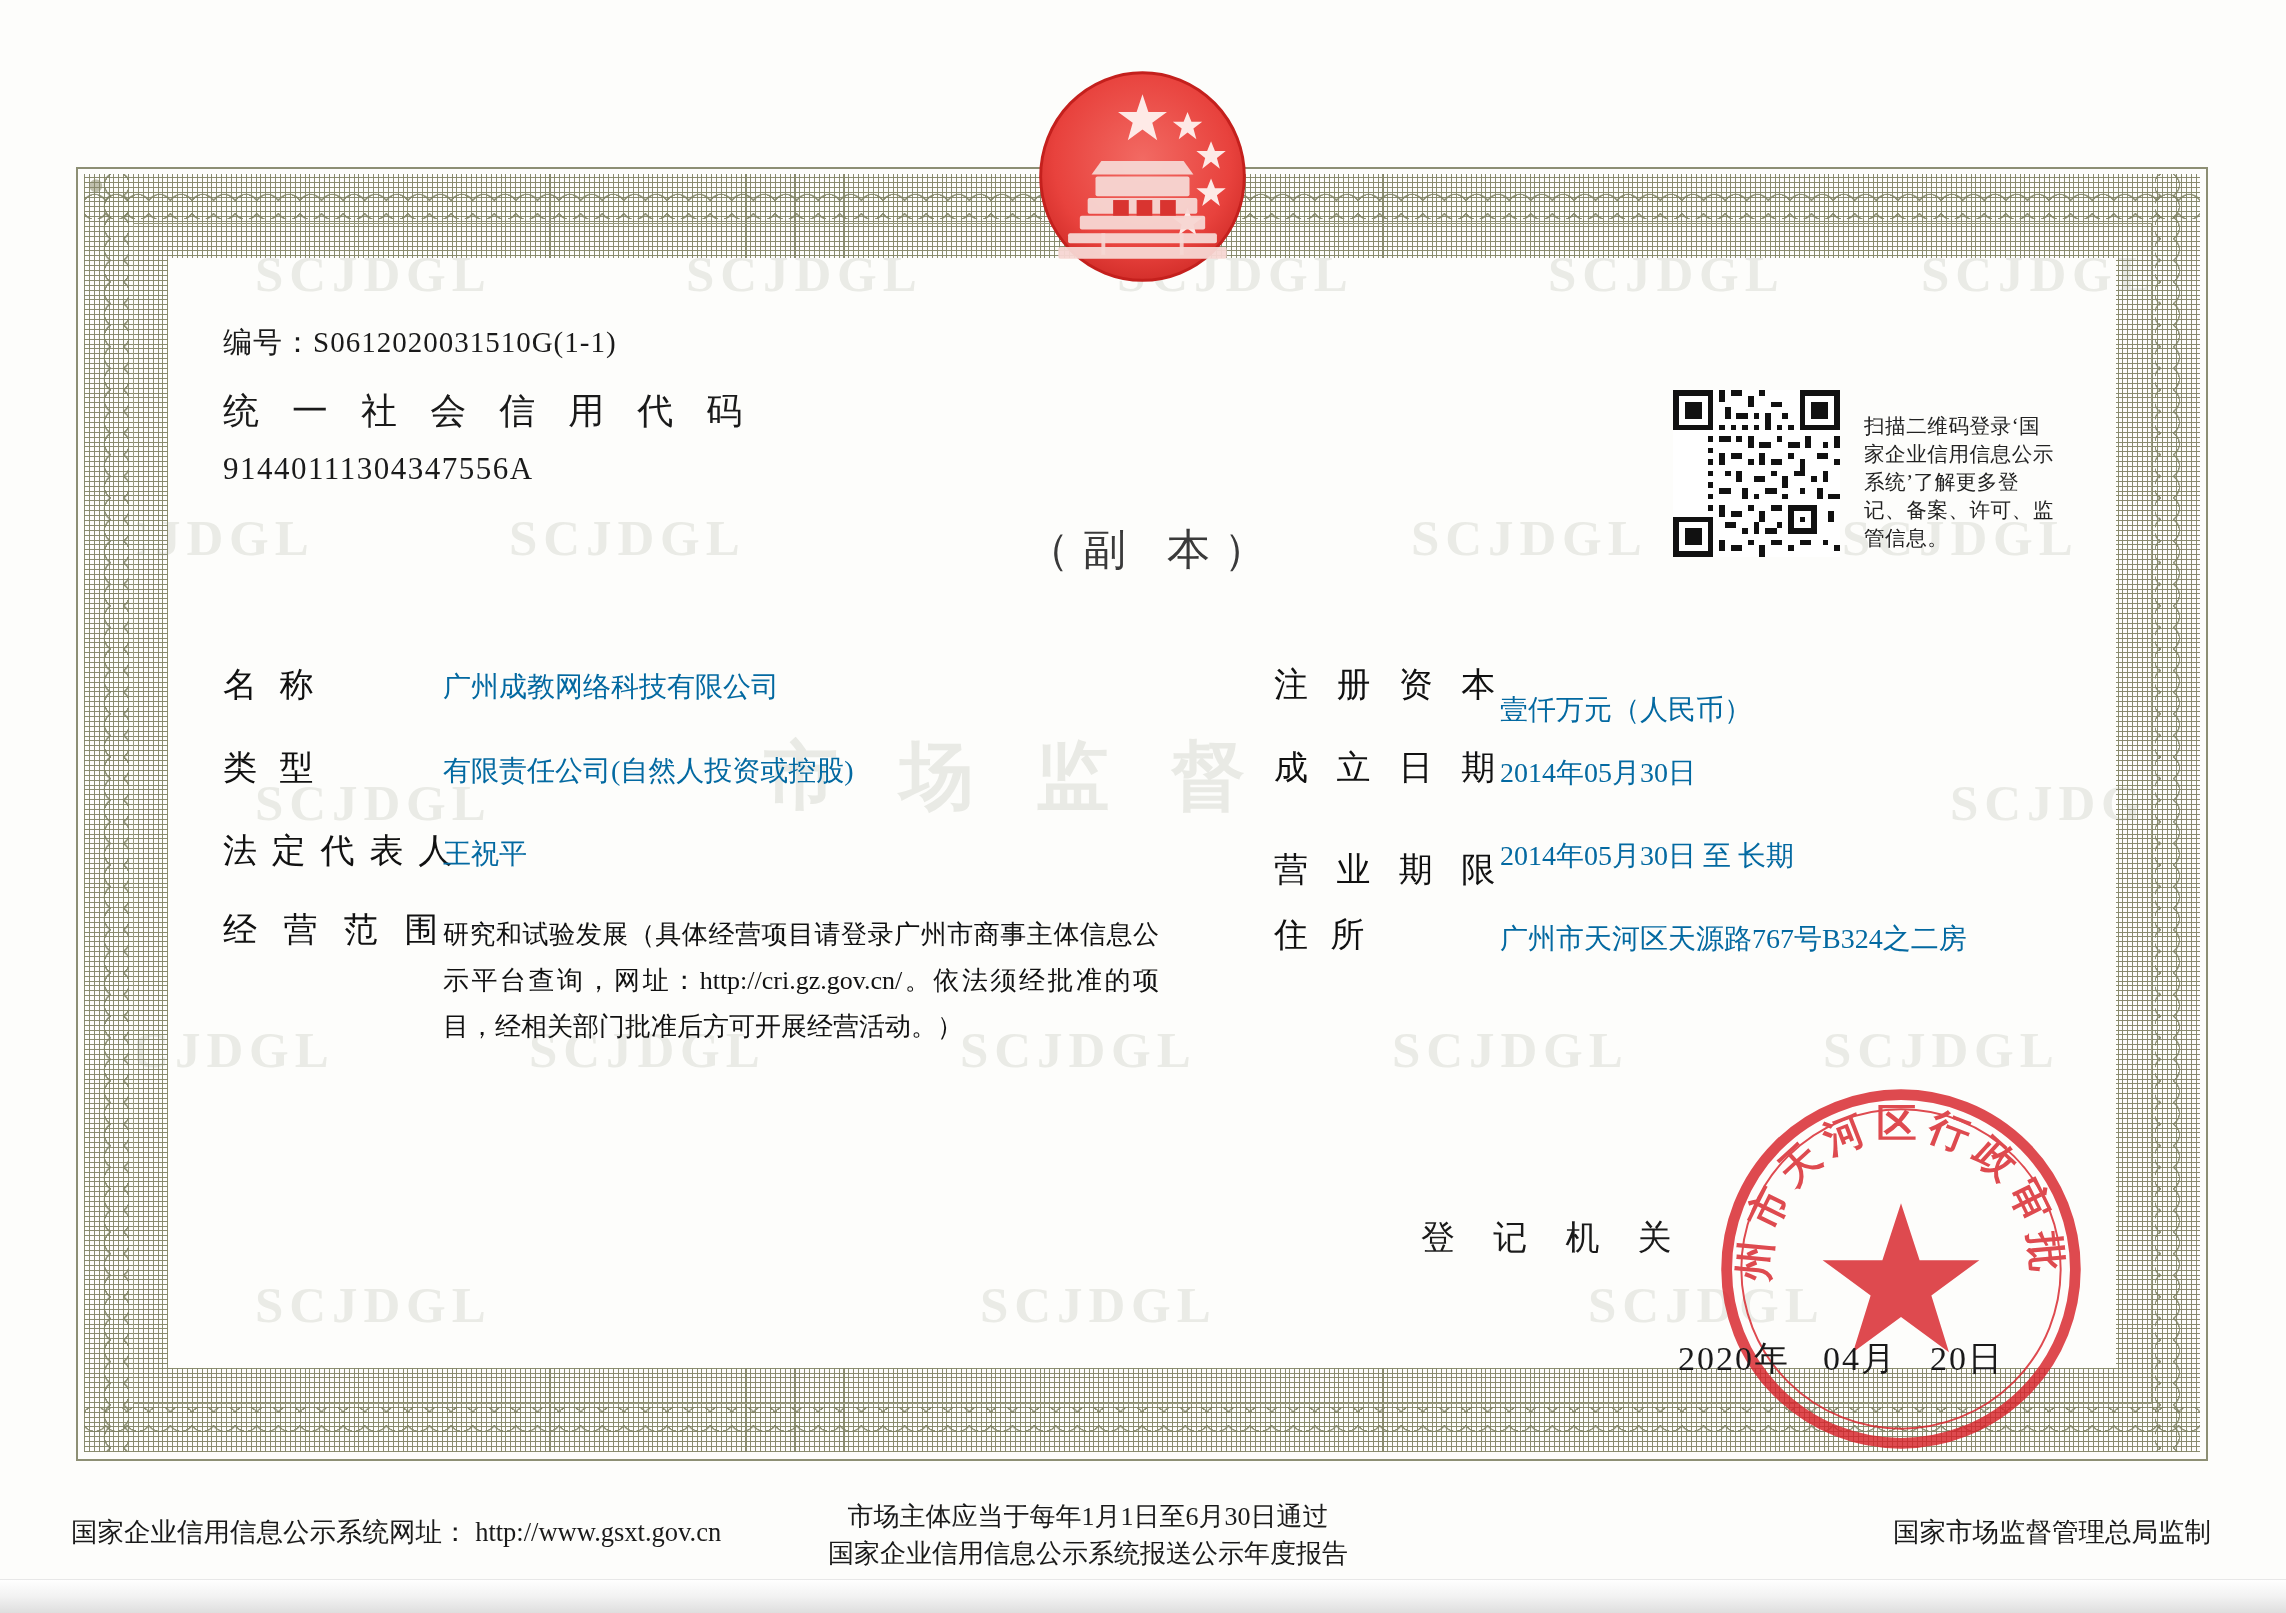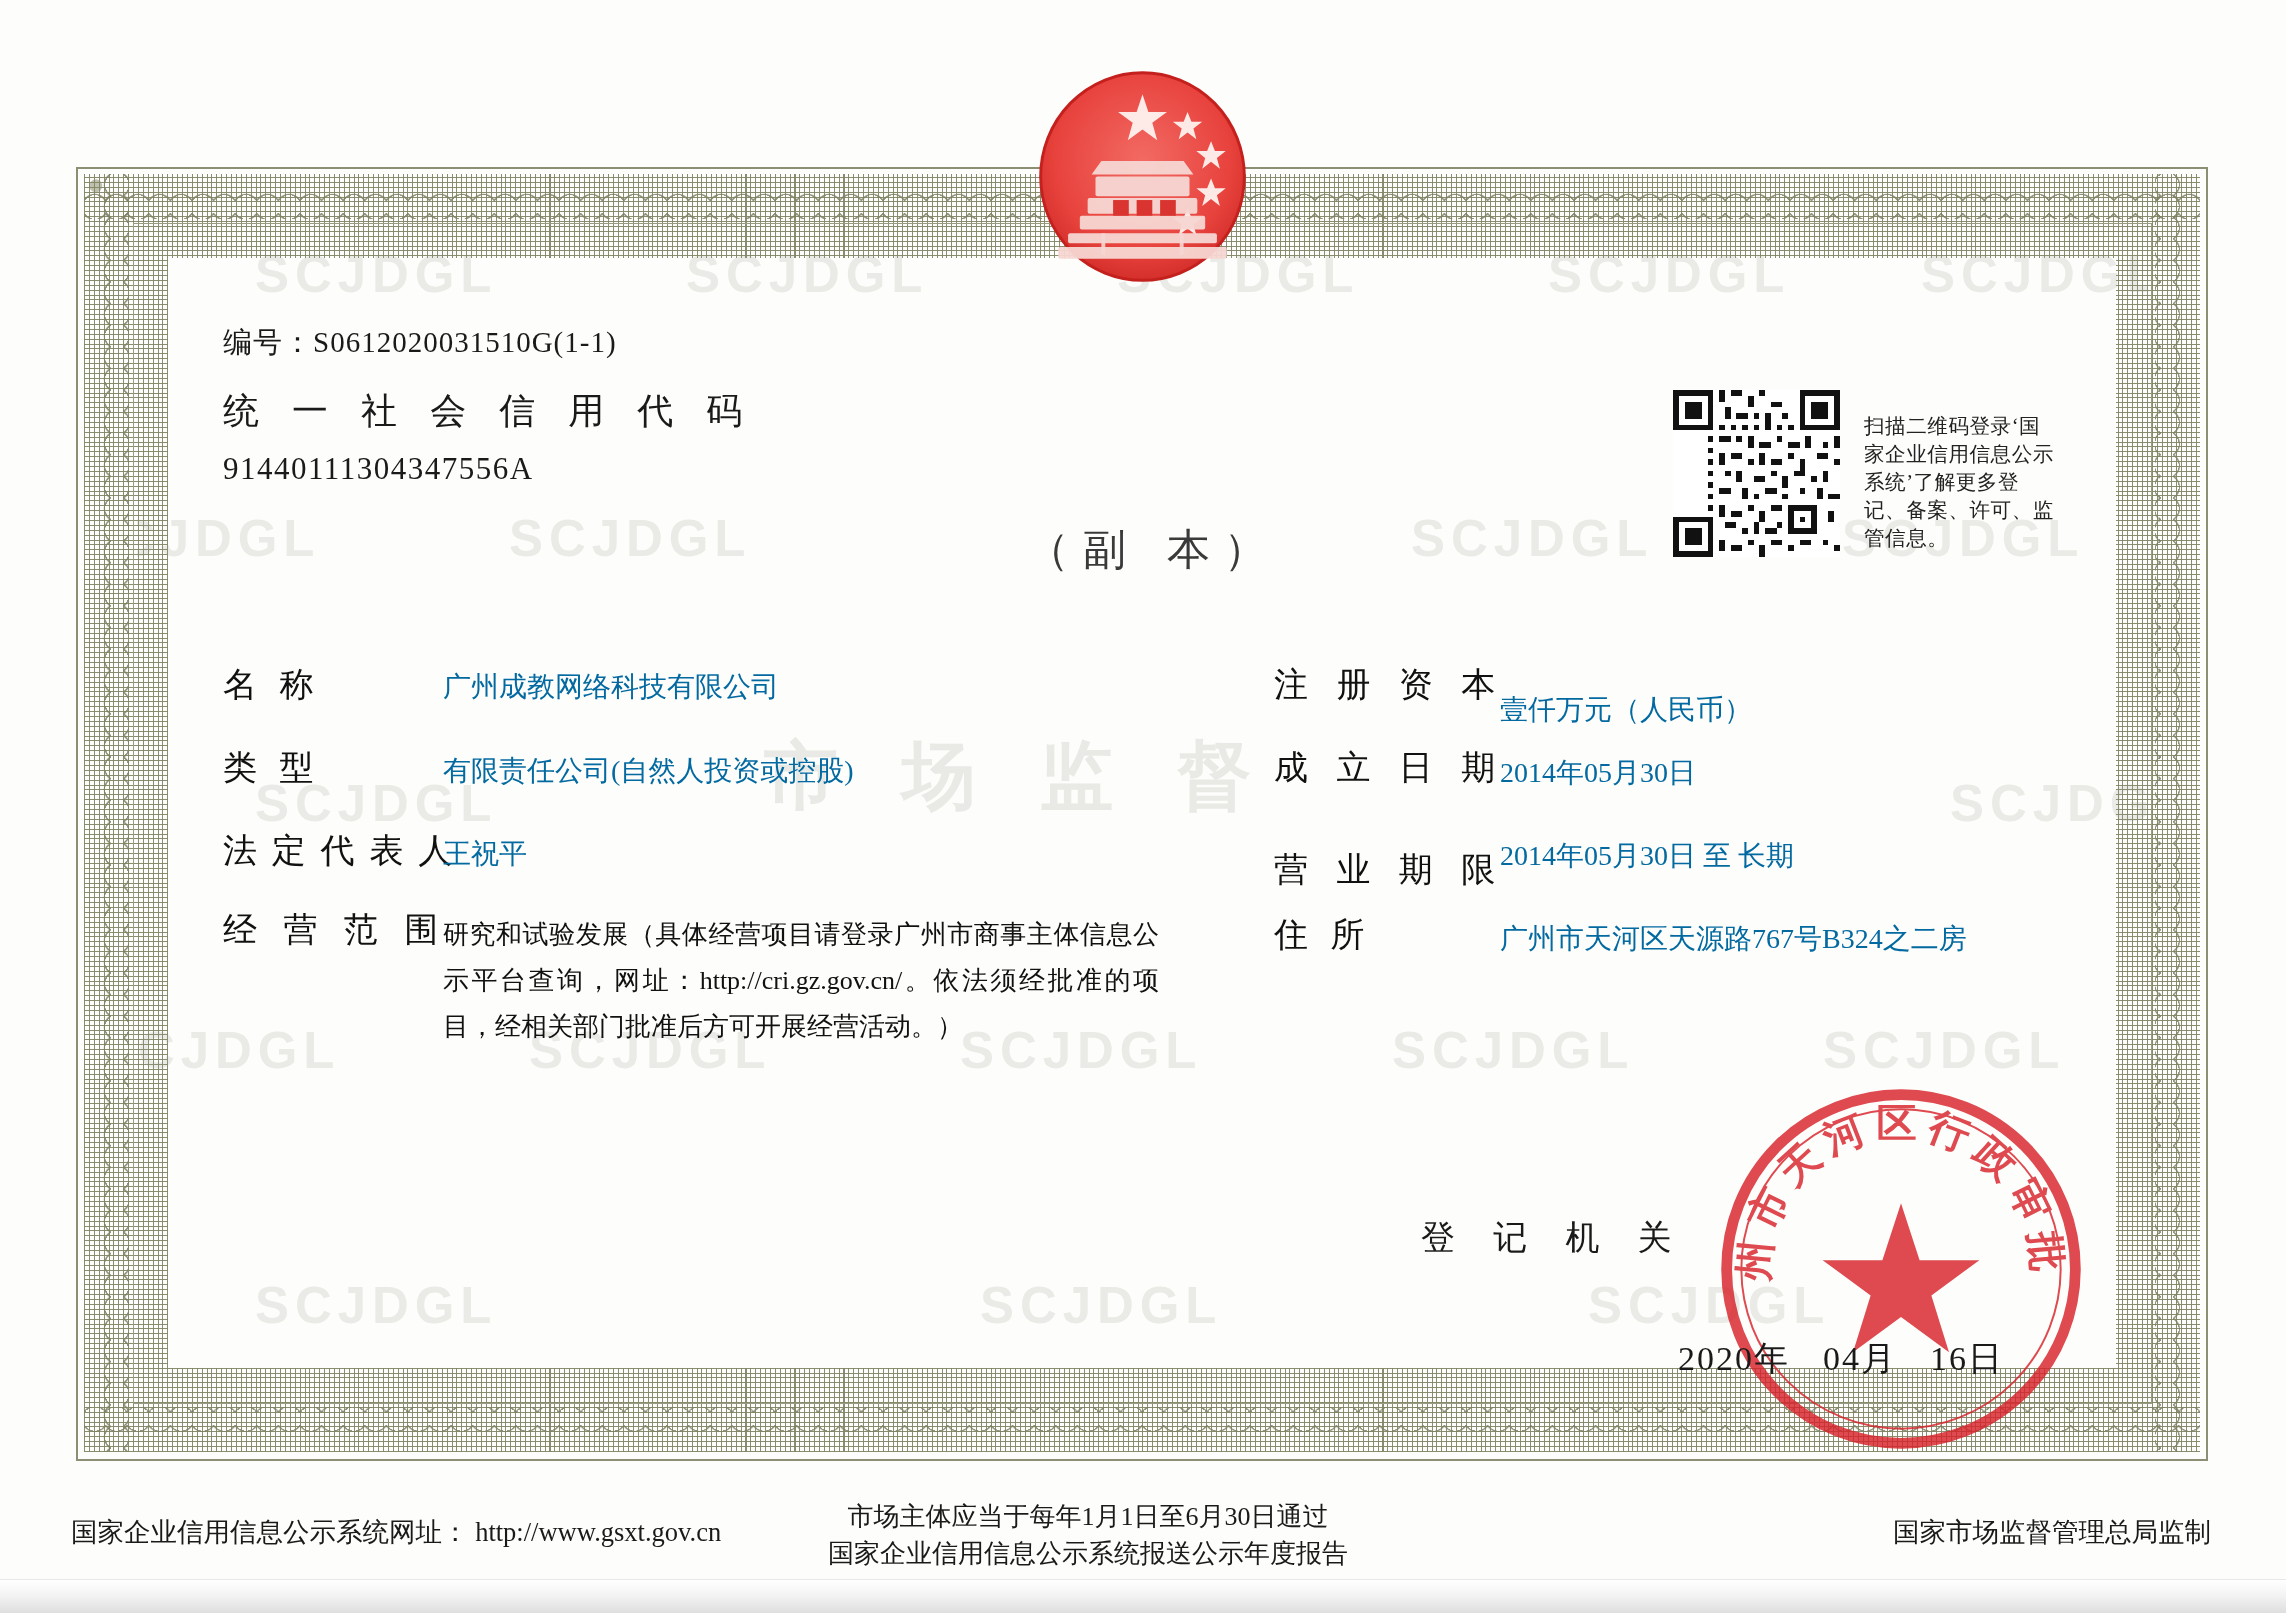--- a/index.html
+++ b/index.html
@@ -99,21 +99,21 @@
   
   .watermark-layer {
     position: absolute;
     left: 137px; top: 227px;
     width: 2011px; height: 1173px;
     overflow: hidden;
     pointer-events: none;
   }
   .wm {
     position: absolute;
-    font-family: Liberation Sans, sans-serif;
+    font-family: Liberation Serif, serif;
     font-weight: bold;
     color: rgba(150,155,140,0.18);
     letter-spacing: 5.9px;
     white-space: nowrap;
   }
   .wm-latin { font-size: 51px; }
   .wm-cn {
     font-size: 74px;
     color: rgba(155,160,145,0.20);
     letter-spacing: 21.6px;
@@ -515,21 +515,21 @@
         <circle cx="195" cy="195" r="163" fill="none" stroke="#d8232a" stroke-width="2"></circle>
         <polygon fill="#d8232a" points="195,128 214,186 275,186 226,222 244,280 195,244 146,280 164,222 115,186 176,186"></polygon>
         <text font-family="'DejaVu Serif', serif" font-size="41" font-weight="bold" fill="#d8232a" letter-spacing="9">
           <textPath href="#sealArc" startOffset="50%" text-anchor="middle">广州市天河区行政审批局</textPath>
         </text>
       </g>
     </svg>
   </div>
 
   <div class="issue-date">
-    <span class="num">2020</span><span>年</span><span class="gap"></span><span class="num">04</span><span>月</span><span class="gap"></span><span class="num">16</span><span>日</span>
+    <span class="num">2020</span><span>年</span><span class="gap"></span><span class="num">04</span><span>月</span><span class="gap"></span><span class="num">20</span><span>日</span>
   </div>
 
   <div class="footer-left">国家企业信用信息公示系统网址： http://www.gsxt.gov.cn</div>
   <div class="footer-center">
     <div>市场主体应当于每年1月1日至6月30日通过</div>
     <div>国家企业信用信息公示系统报送公示年度报告</div>
   </div>
   <div class="footer-right">国家市场监督管理总局监制</div>
 
   <div class="page-edge"></div>

